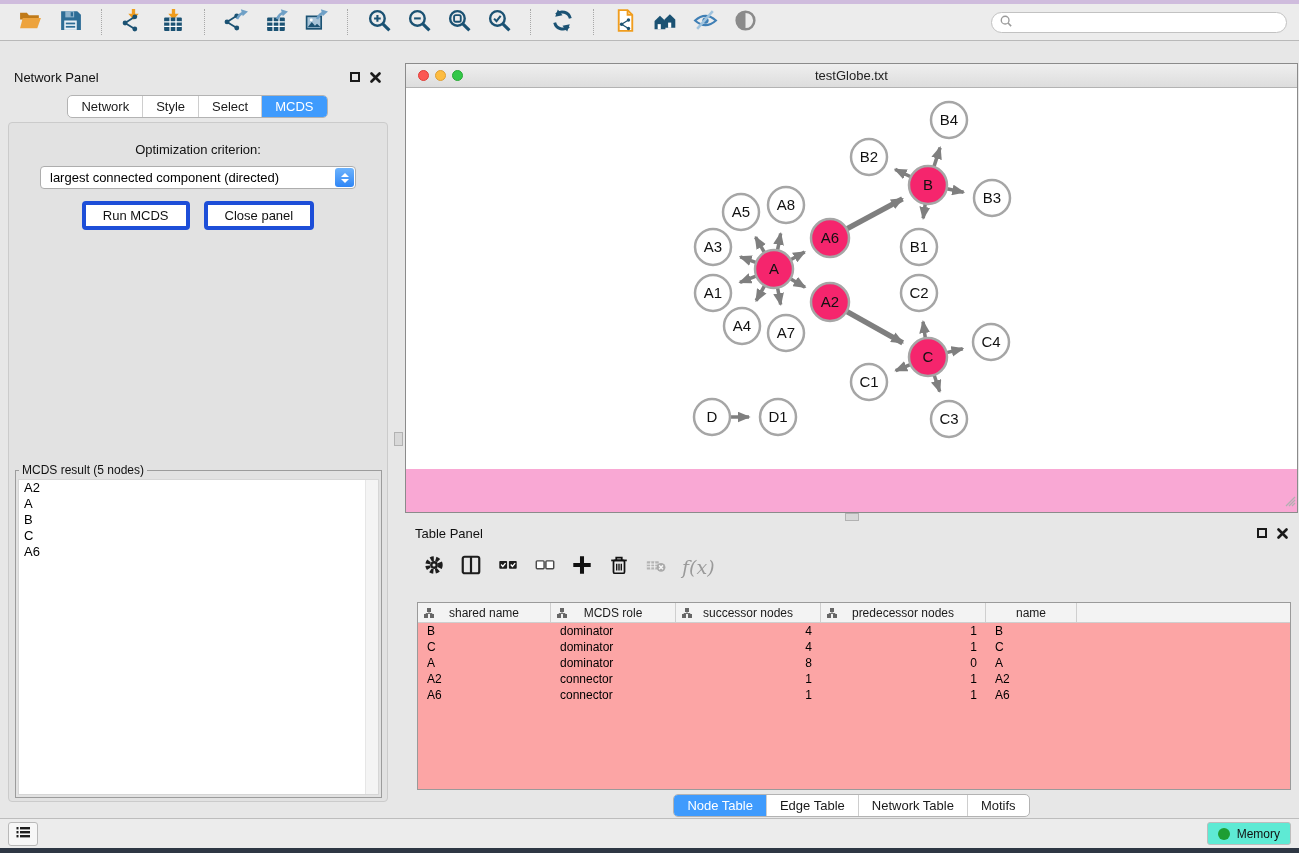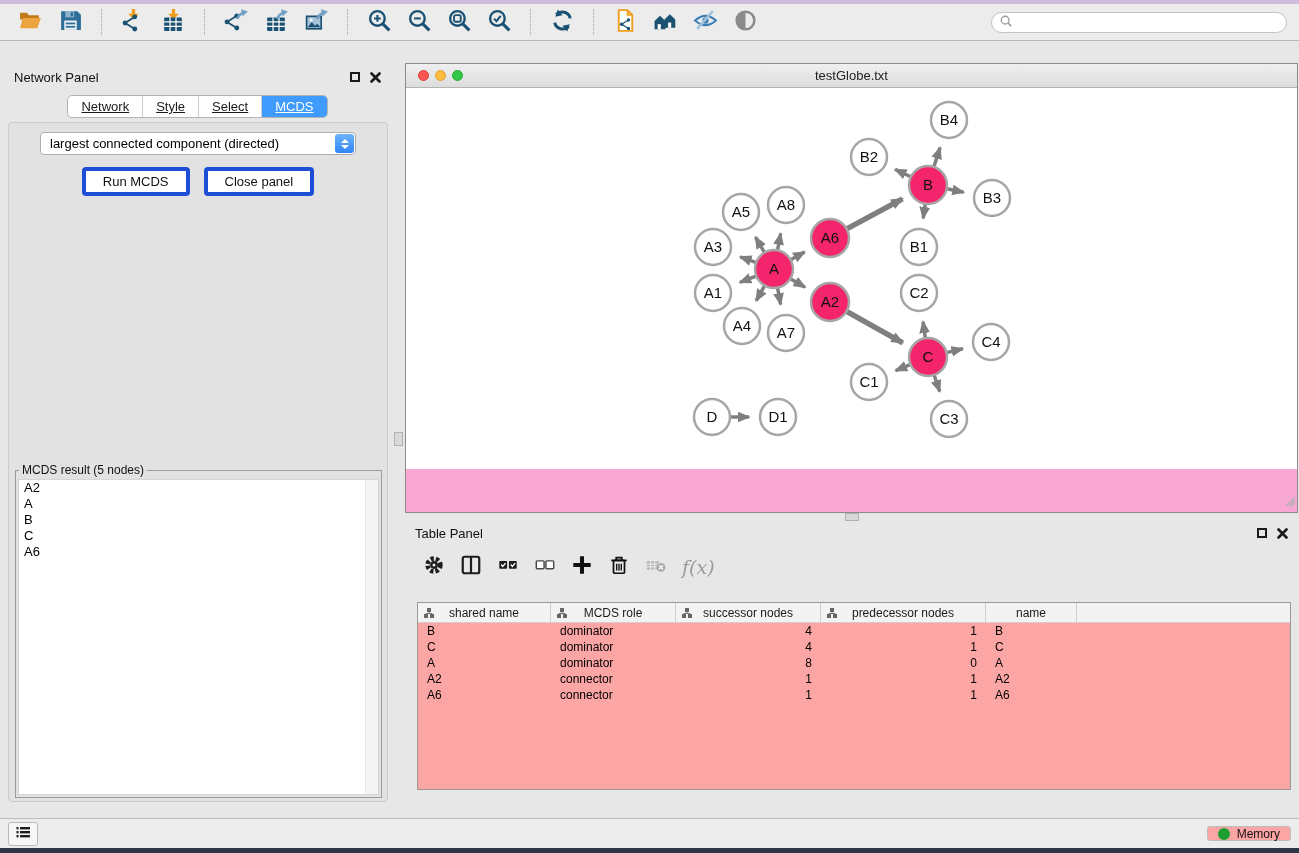--- a/index.html
+++ b/index.html
@@ -32,21 +32,21 @@
   .search input { border:none; outline:none; flex:1; font-size:12px; background:transparent; }
 
   
   .control-panel { position:absolute; left:4px; top:60px; width:387px; height:746px; }
   .panel-header { height:26px; display:flex; align-items:center; padding:0 10px; font-size:13px; color:#111; }
   .hdr-icons { margin-left:auto; display:flex; gap:10px; align-items:center; }
   .float-icon { width:10px; height:10px; border:2px solid #1a1a1a; display:inline-block; }
   .close-icon svg { width:11px; height:11px; display:block; }
 
   .seg { display:flex; border:1px solid #b3b3b3; border-radius:5px; overflow:hidden; background:#fff; }
-  .seg > div { padding:2px 13px; font-size:13px; color:#1a1a1a; border-left:1px solid #cecece; line-height:17px;text-decoration:underline; }
+  .seg > div { padding:2px 13px; font-size:13px; color:#1a1a1a; border-left:1px solid #cecece; line-height:17px; }
   .seg > div:first-child { border-left:none; }
   .seg > div.sel { background:#3f9bfd; color:#fff; }
   .cp-tabs { display:flex; justify-content:center; margin-top:5px; }
 
   .cp-body { position:absolute; left:4px; right:3px; top:58px; bottom:8px; background:#e2e2e2;
              border:1px solid #cbcbcb; border-radius:4px; text-align:center; }
   .opt-label { margin-top:19px; font-size:13px; color:#111; }
   .combo { display:flex; align-items:center; width:316px; height:23px; margin:9px auto 0; background:#fff;
            border:1px solid #adadad; border-radius:4px; overflow:hidden; }
   .combo-text { flex:1; font-size:13px; text-align:left; padding-left:9px; white-space:nowrap; }
@@ -100,21 +100,21 @@
   .td.r { text-align:right; }
   .td.l { text-align:left; }
   .tp-tabs { position:absolute; left:0; right:0; top:274px; display:flex; justify-content:center; }
 
   
   .statusbar { position:absolute; left:0; right:0; top:814px; height:30px; background:#ececec;
                border-top:1px solid #bdbdbd; display:flex; align-items:center; padding:0 8px; }
   .listbtn { width:30px; height:24px; background:#f7f7f7; border:1px solid #b9b9b9; border-radius:3px;
              display:flex; align-items:center; justify-content:center; }
   .listbtn svg { width:16px; height:16px; }
-  .membtn { margin-left:auto; height:15px; background:#fca5a5; border:1px solid #bdbdbd; border-radius:3px;
+  .membtn { margin-left:auto; height:23px; background:#5eead4; border:1px solid #bdbdbd; border-radius:3px;
             display:flex; align-items:center; gap:7px; padding:0 10px; font-size:12px; color:#111; }
   .memdot { width:12px; height:12px; border-radius:50%; }
 </style>
 </head>
 <body>
 
 <div class="desktop" style="background: rgb(46, 55, 68);">
   <div class="menustrip" id="menustrip" style="background: rgb(207, 188, 221);"></div>
 
   <div class="appwin">
@@ -293,20 +293,21 @@
       </div>
       <div class="cp-tabs">
         <div class="seg" id="cp-tabs">
             <div>Network</div>
             <div>Style</div>
             <div>Select</div>
             <div class="sel">MCDS</div>
           </div>
       </div>
       <div class="cp-body">
+        <div class="opt-label">Optimization criterion:</div>
         <div class="combo">
           <span class="combo-text">largest connected component (directed)</span>
           <span class="combo-stepper">
             <span class="chev up"></span>
               <span class="chev down"></span>
           </span>
         </div>
         <div class="btnrow">
           <button class="btn">Run MCDS</button>
           <button class="btn">Close panel</button>
@@ -604,20 +605,28 @@
             </div>
             <div class="trow">
               <div class="td l" style="width: 133px;">A6</div>
               <div class="td l" style="width: 125px;">connector</div>
               <div class="td r" style="width: 145px;">1</div>
               <div class="td r" style="width: 165px;">1</div>
               <div class="td l" style="width: 91px;">A6</div>
             </div>
           </div>
       </div>
+      <div class="tp-tabs">
+        <div class="seg" id="tp-tabs">
+            <div class="sel">Node Table</div>
+            <div>Edge Table</div>
+            <div>Network Table</div>
+            <div>Motifs</div>
+          </div>
+      </div>
     </div>
 
     <div class="statusbar">
       <span class="listbtn" id="list-btn">
           <span><svg viewBox="0 0 16 16" width="16" height="16" xmlns="http://www.w3.org/2000/svg">
               <rect x="1.5" y="3" width="2" height="2.4" fill="#1d1d1d"></rect>
               <rect x="5" y="3" width="10" height="2.4" fill="#1d1d1d"></rect>
               <rect x="1.5" y="7" width="2" height="2.4" fill="#1d1d1d"></rect>
               <rect x="5" y="7" width="10" height="2.4" fill="#1d1d1d"></rect>
               <rect x="1.5" y="11" width="2" height="2.4" fill="#1d1d1d"></rect>

